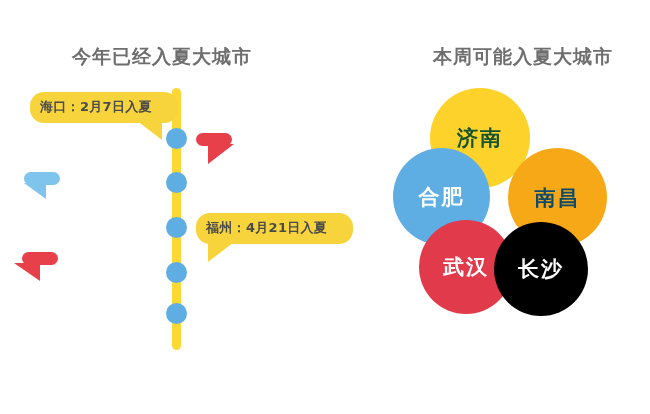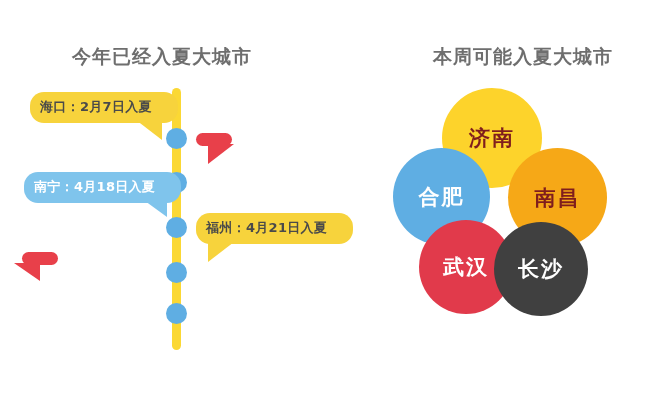--- a/index.html
+++ b/index.html
@@ -118,25 +118,25 @@
     position: absolute;
     border-radius: 50%;
     display: flex;
     align-items: center;
     justify-content: center;
     font-size: 21px;
     font-weight: bold;
     letter-spacing: 2px;
     font-family: "DejaVu Sans", "Liberation Sans", sans-serif;
   }
-  #circle-jinan    { width: 100px; height: 100px; left: 442px; top: 88px;  background: #FDD32B; color: #7f1d1d; z-index: 1; }
+  #circle-jinan    { width: 100px; height: 100px; left: 430px; top: 88px;  background: #FDD32B; color: #14532d; z-index: 1; }
   #circle-hefei    { width: 97px;  height: 97px;  left: 393px; top: 148px; background: #5FAEE3; color: #ffffff; z-index: 2; }
-  #circle-nanchang { width: 99px;  height: 99px;  left: 508px; top: 148px; background: #F6A817; color: #7f1d1d; z-index: 2; text-align: center; }
+  #circle-nanchang { width: 99px;  height: 99px;  left: 508px; top: 148px; background: #F6A817; color: #0c4a6e; z-index: 2; text-align: center; }
   #circle-wuhan    { width: 94px;  height: 94px;  left: 419px; top: 220px; background: #E13A4B; color: #ffffff; z-index: 3; }
-  #circle-changsha { width: 94px;  height: 94px;  left: 494px; top: 222px; background: #404040; color: #ffffff; z-index: 3; }
+  #circle-changsha { width: 94px;  height: 94px;  left: 494px; top: 222px; background: #000000; color: #ffffff; z-index: 3; }
 </style>
 </head>
 <body>
 
 <div id="infographic">
 
   <div>
 
     <div id="title-left" class="panel-title">今年已经入夏大城市</div>
 
@@ -147,21 +147,20 @@
     <div class="timeline-dot" style="top:217px"></div>
     <div class="timeline-dot" style="top:262px"></div>
     <div class="timeline-dot" style="top:303px"></div>
 
     <div id="bubble-haikou" class="bubble yellow">
       <span>海口：2月7日入夏</span>
       <span class="tail tail-dr-yellow"></span>
     </div>
 
     <div id="bubble-nanning" class="bubble blue">
-      <span>南宁：4月18日入夏</span>
       <span class="tail tail-dr-blue"></span>
     </div>
 
     <div id="bubble-chongqing" class="bubble red">
       <span class="tail tail-dr-red"></span>
     </div>
 
     <div id="bubble-guangzhou" class="bubble red">
       <span class="tail tail-dl-red"></span>
     </div>

